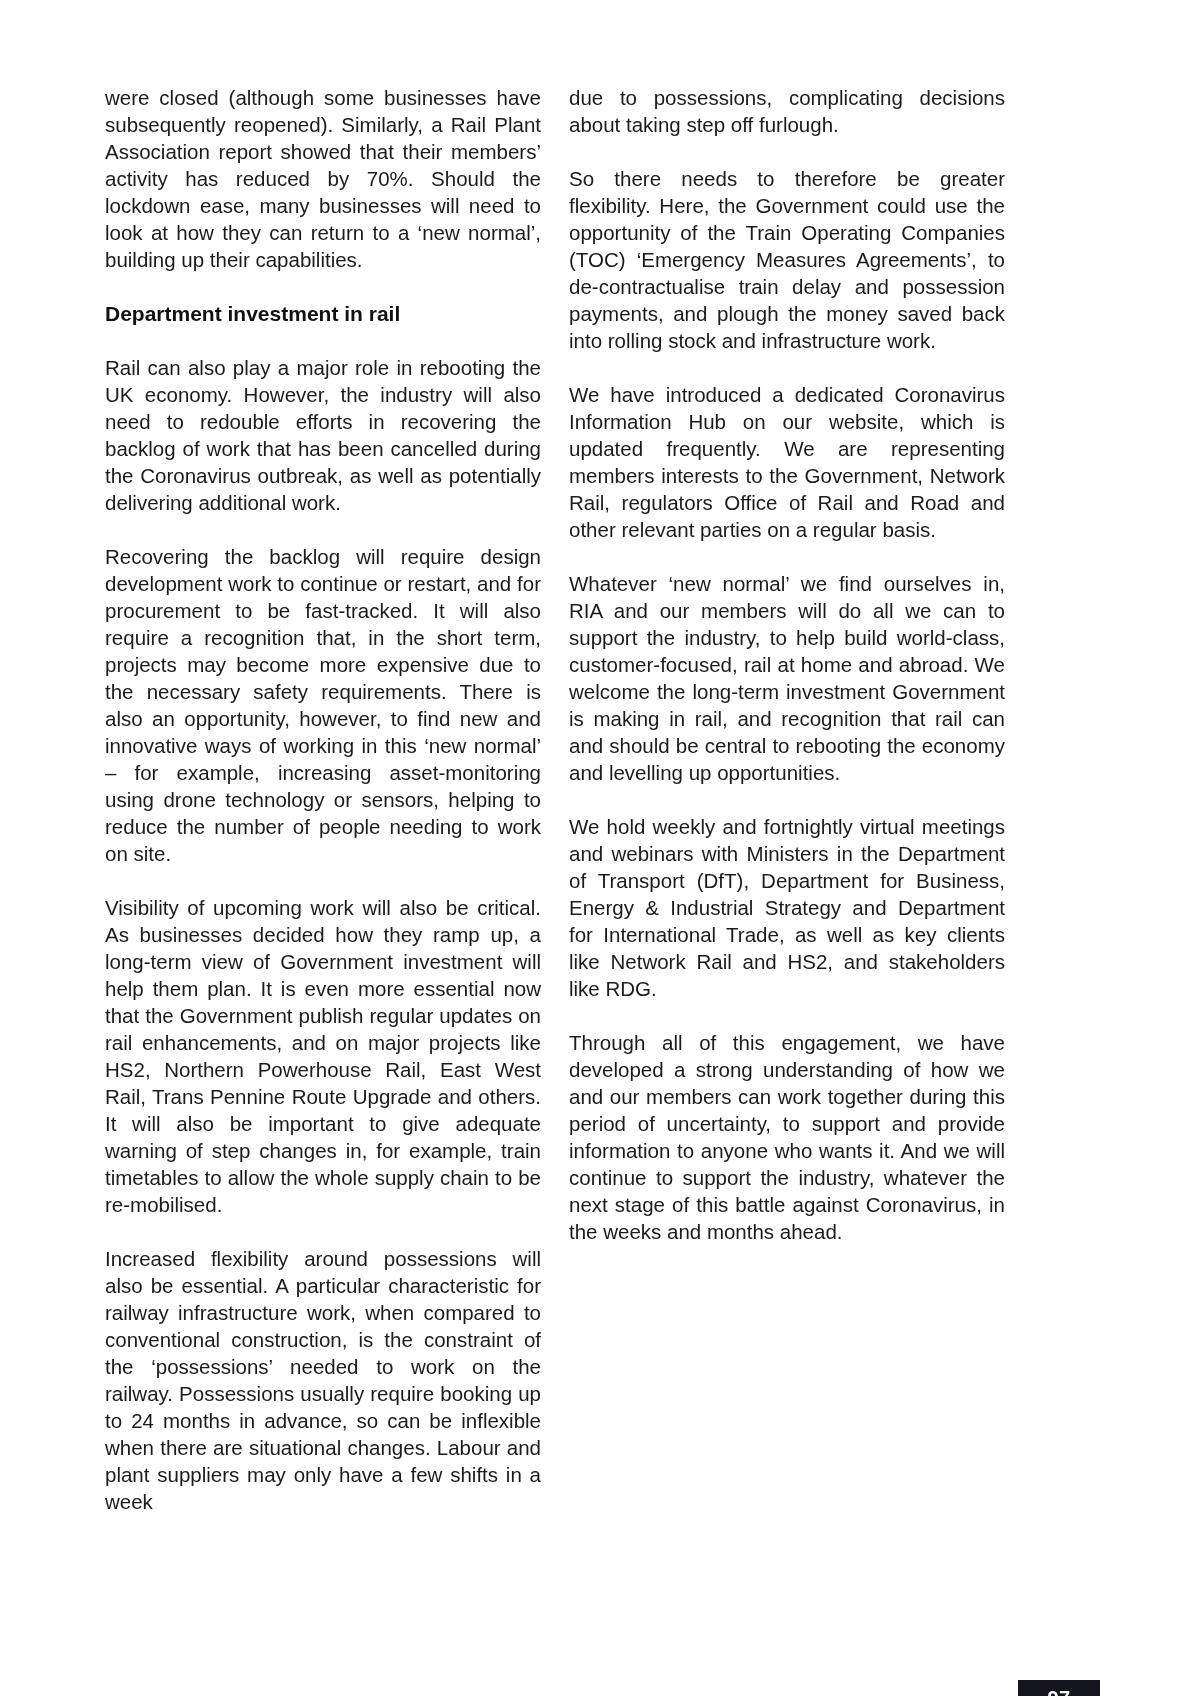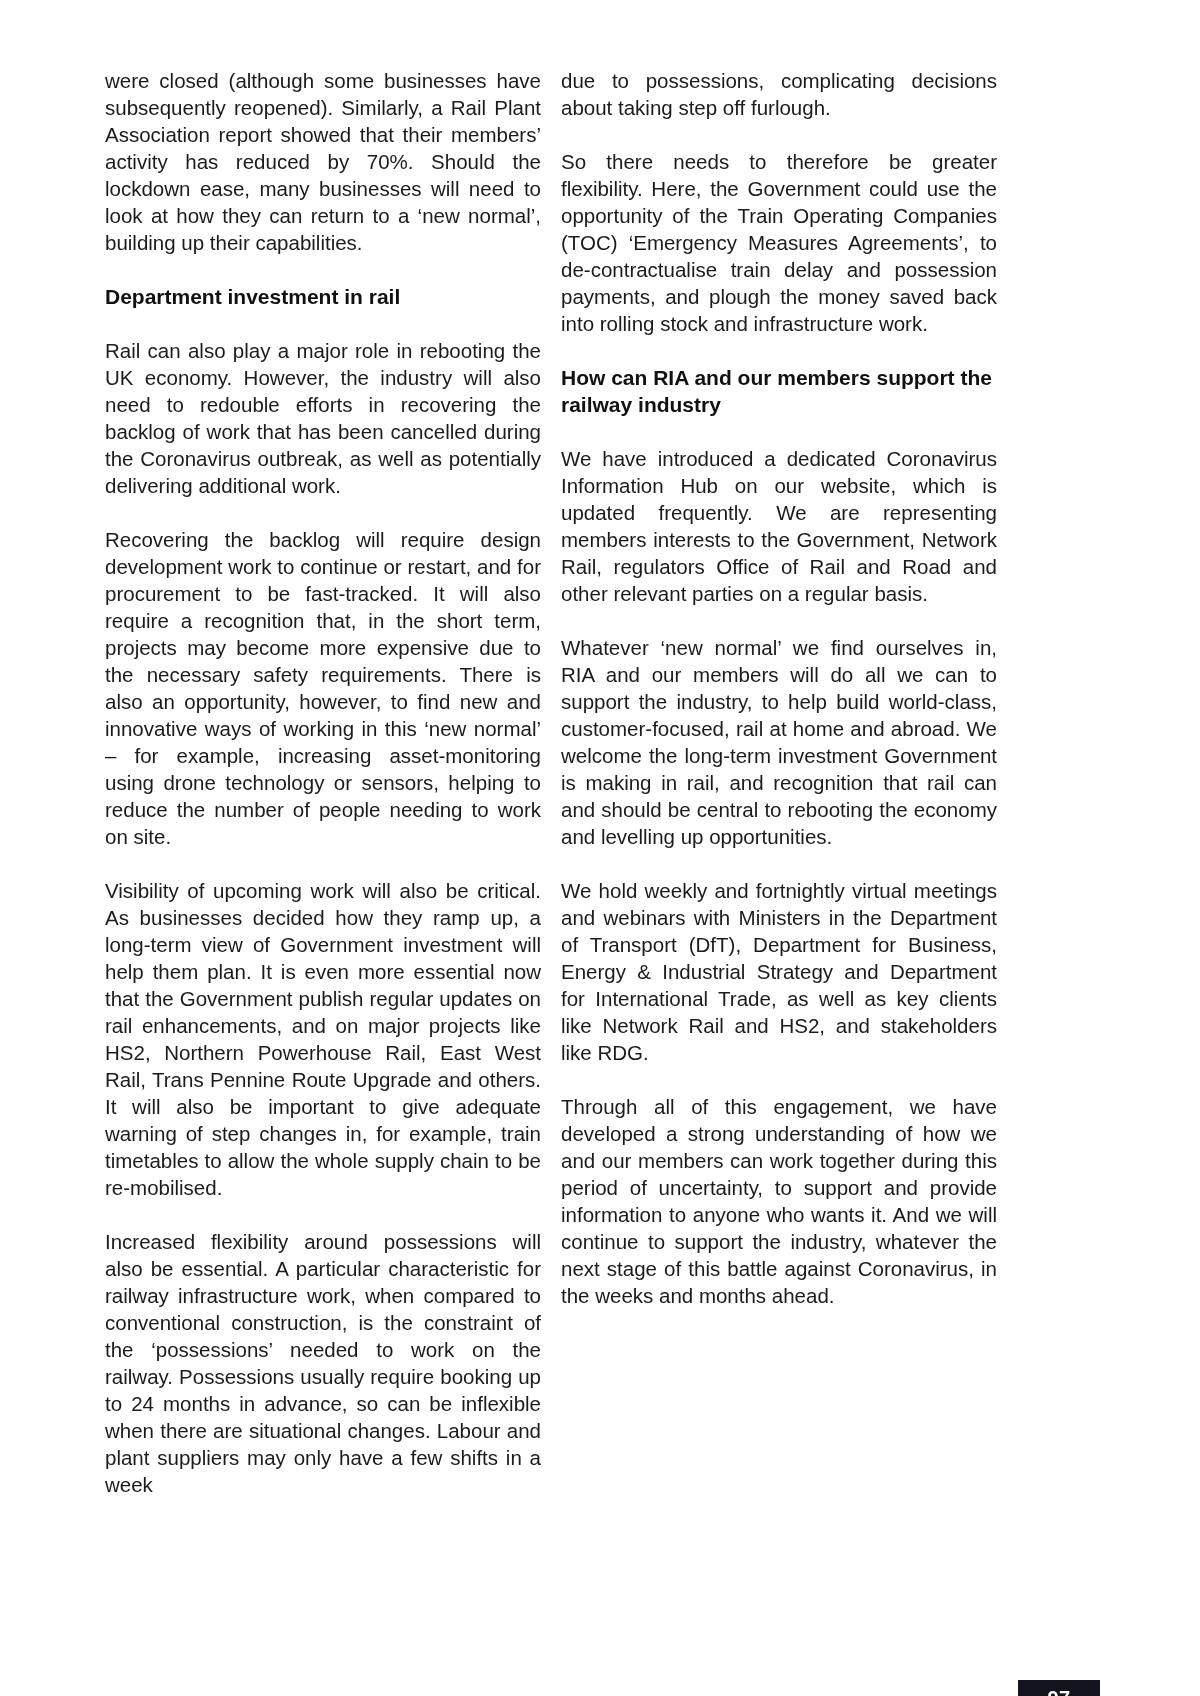--- a/index.html
+++ b/index.html
@@ -11,25 +11,25 @@
     position: relative;
     width: 1200px;
     height: 1696px;
     background: #ffffff;
     font-family: "Liberation Sans", sans-serif;
     color: #1b1b1b;
     overflow: hidden;
   }
   .columns {
     position: absolute;
-    top: 67px;
+    top: 84px;
     left: 105px;
     width: 900px;
     display: flex;
-    gap: 20px;
+    gap: 28px;
   }
   .col {
     width: 436px;
     flex: 0 0 436px;
   }
   .col p {
     margin: 0 0 27px 0;
     font-size: 20.5px;
     line-height: 27px;
     text-align: justify;
@@ -71,21 +71,20 @@
       <h2>Department investment in rail</h2>
       <p>Rail can also play a major role in rebooting the UK economy. However, the industry will also need to redouble efforts in recovering the backlog of work that has been cancelled during the Coronavirus outbreak, as well as potentially delivering additional work.</p>
       <p>Recovering the backlog will require design development work to continue or restart, and for procurement to be fast-tracked. It will also require a recognition that, in the short term, projects may become more expensive due to the necessary safety requirements. There is also an opportunity, however, to find new and innovative ways of working in this ‘new normal’ – for example, increasing asset-monitoring using drone technology or sensors, helping to reduce the number of people needing to work on site.</p>
       <p>Visibility of upcoming work will also be critical. As businesses decided how they ramp up, a long-term view of Government investment will help them plan. It is even more essential now that the Government publish regular updates on rail enhancements, and on major projects like HS2, Northern Powerhouse Rail, East West Rail, Trans Pennine Route Upgrade and others. It will also be important to give adequate warning of step changes in, for example, train timetables to allow the whole supply chain to be re-mobilised.</p>
       <p>Increased flexibility around possessions will also be essential. A particular characteristic for railway infrastructure work, when compared to conventional construction, is the constraint of the ‘possessions’ needed to work on the railway. Possessions usually require booking up to 24 months in advance, so can be inflexible when there are situational changes. Labour and plant suppliers may only have a few shifts in a week</p>
     </div>
 
     <div class="col">
       <p>due to possessions, complicating decisions about taking step off furlough.</p>
       <p>So there needs to therefore be greater flexibility. Here, the Government could use the opportunity of the Train Operating Companies (TOC) ‘Emergency Measures Agreements’, to de-contractualise train delay and possession payments, and plough the money saved back into rolling stock and infrastructure work.</p>
-      <h2>How can RIA and our members support the railway industry</h2>
       <p>We have introduced a dedicated Coronavirus Information Hub on our website, which is updated frequently. We are representing members interests to the Government, Network Rail, regulators Office of Rail and Road and other relevant parties on a regular basis.</p>
       <p>Whatever ‘new normal’ we find ourselves in, RIA and our members will do all we can to support the industry, to help build world-class, customer-focused, rail at home and abroad.  We welcome the long-term investment Government is making in rail, and recognition that rail can and should be central to rebooting the economy and levelling up opportunities.</p>
       <p>We hold weekly and fortnightly virtual meetings and webinars with Ministers in the Department of Transport (DfT), Department for Business, Energy &amp; Industrial Strategy and Department for International Trade, as well as key clients like Network Rail and HS2, and stakeholders like RDG.</p>
       <p>Through all of this engagement, we have developed a strong understanding of how we and our members can work together during this period of uncertainty, to support and provide information to anyone who wants it. And we will continue to support the industry, whatever the next stage of this battle against Coronavirus, in the weeks and months ahead.</p>
     </div>
 
   </div>
 
   <div class="page-number-badge">
     <span>97</span>

